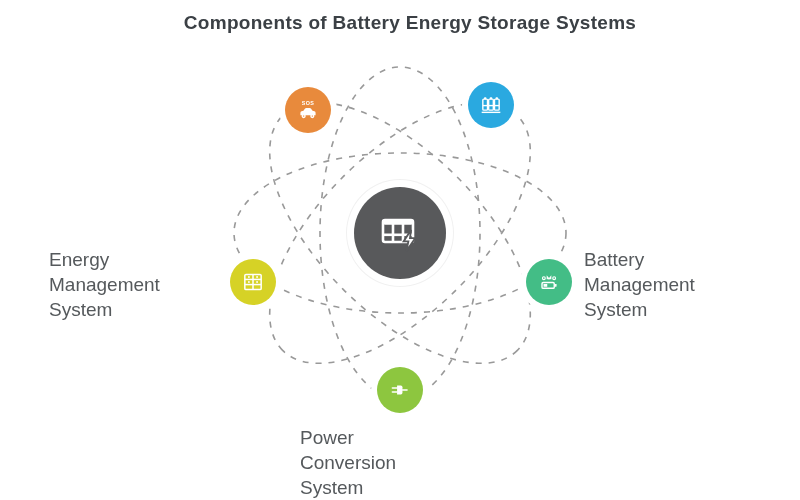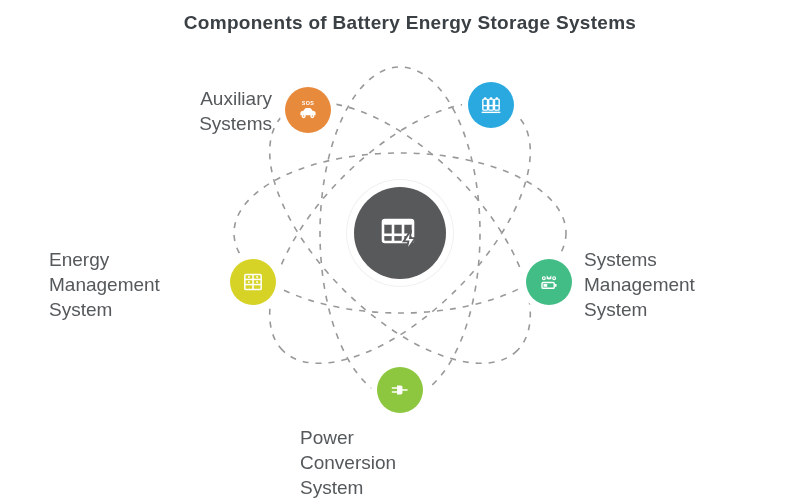--- a/index.html
+++ b/index.html
@@ -69,22 +69,20 @@
   <div class="node small aux" style="background-color: rgb(232, 138, 60);">
     <span class="icon">
       <svg width="28" height="28" viewBox="0 0 24 24">
         <text x="12" y="7.4" text-anchor="middle" font-size="4.6" font-weight="bold" font-family="Liberation Sans, sans-serif" fill="#ffffff" letter-spacing="0.4">SOS</text>
         <path d="M5.5 16.5 v-2.2 q0-1 1-1.3 l1.6-.4 1.4-1.8 q.4-.5 1-.5 h3 q.6 0 1 .5 l1.4 1.8 1.6.4 q1 .3 1 1.3 v2.2 z" fill="#ffffff"></path>
         <circle cx="8.3" cy="17.2" r="1.2" fill="none" stroke="#ffffff" stroke-width="1.2"></circle>
         <circle cx="15.7" cy="17.2" r="1.2" fill="none" stroke="#ffffff" stroke-width="1.2"></circle>
       </svg>
     </span>
   </div>
-  <div class="label aux">Auxiliary
-Systems</div>
 
   <div class="node small bat" style="background-color: rgb(42, 169, 224);">
     <span class="icon">
       <svg width="28" height="28" viewBox="0 0 24 24">
         <g fill="#ffffff">
           <rect x="6" y="5.4" width="2" height="1.6" rx="0.4"></rect>
           <rect x="11" y="5.4" width="2" height="1.6" rx="0.4"></rect>
           <rect x="16" y="5.4" width="2" height="1.6" rx="0.4"></rect>
         </g>
         <g fill="none" stroke="#ffffff" stroke-width="1.2">
@@ -129,21 +127,21 @@
           <circle cx="7.6" cy="8.7" r="1.2"></circle>
           <circle cx="16.4" cy="8.7" r="1.2"></circle>
           <polyline points="10.5,9.7 10.5,7.6 12,9.4 13.5,7.6 13.5,9.7"></polyline>
         </g>
         <rect x="6" y="12.4" width="10.5" height="5" rx="1" fill="none" stroke="#ffffff" stroke-width="1.2"></rect>
         <rect x="16.9" y="13.7" width="1.6" height="2.4" rx="0.4" fill="#ffffff"></rect>
         <rect x="7.3" y="13.7" width="3.2" height="2.4" fill="#ffffff"></rect>
       </svg>
     </span>
   </div>
-  <div class="label bms">Systems
+  <div class="label bms">Battery
 Management
 System</div>
 
   <div class="node small pcs" style="background-color: rgb(141, 198, 63);">
     <span class="icon">
       <svg width="28" height="28" viewBox="0 0 24 24">
         <g stroke="#ffffff" stroke-width="1.4" stroke-linecap="round">
           <line x1="5.5" y1="10.3" x2="9.5" y2="10.3"></line>
           <line x1="5.5" y1="13.7" x2="9.5" y2="13.7"></line>
           <line x1="14.2" y1="12" x2="18" y2="12"></line>

